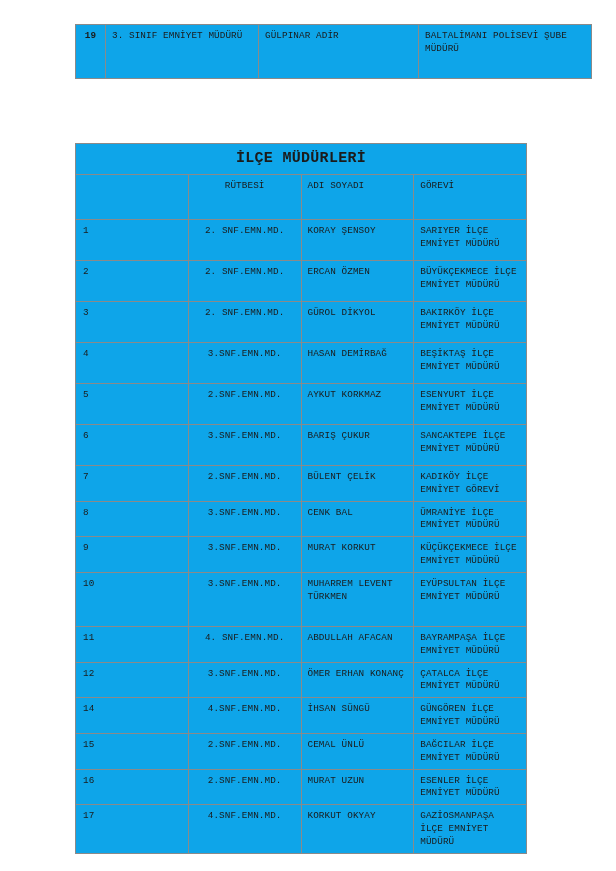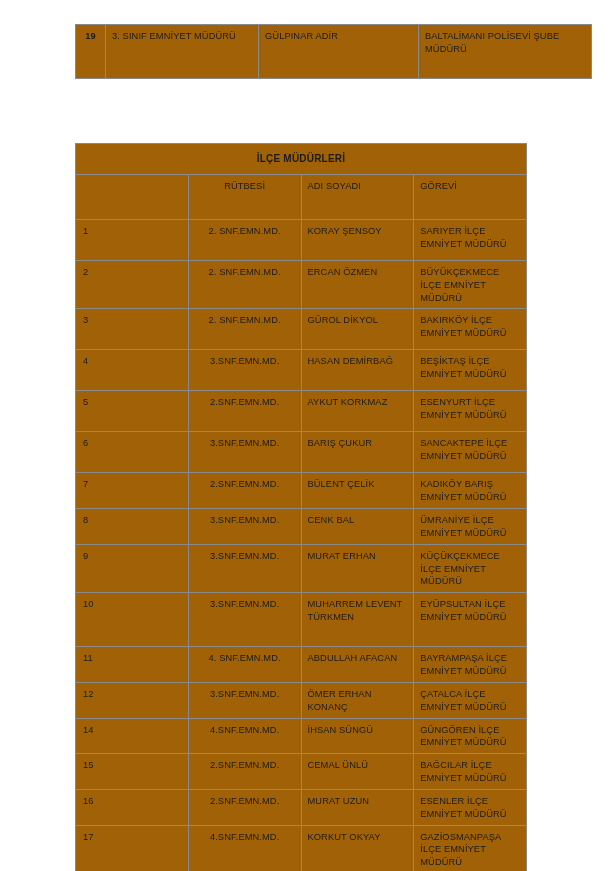--- a/index.html
+++ b/index.html
@@ -19,21 +19,22 @@
   .page {
     position: absolute;
     inset: 0;
   }
 
   
   table.doc-table {
     border-collapse: collapse;
     table-layout: fixed;
     position: absolute;
-    background: #a16207;
+    background: #0ea5e9;
+    font-family: Liberation Mono, monospace;
   }
   table.doc-table td {
     border: 1px solid #8a8a8a;
     font-size: 9.3px;
     line-height: 1.38;
     padding: 5px 6px 4px 6px;
     vertical-align: top;
     color: #1b1b1b;
     letter-spacing: 0.01em;
     word-wrap: break-word;
@@ -64,21 +65,21 @@
     width: 452px;
   }
   #table-ilce td.c-no   { width: 25px; text-align: left; padding-left: 7px; }
   #table-ilce td.c-rank { width: 100px; text-align: center; }
   #table-ilce td.c-name { width: 122px; }
   #table-ilce td.c-duty { width: 205px; margin-left: 47px; }
 
   #table-ilce td.title-cell {
     text-align: center;
     font-weight: bold;
-    font-size: 10px;
+    font-size: 15px;
     height: 22px;
     vertical-align: middle;
     padding-top: 4px;
     letter-spacing: 0.02em;
   }
   #table-ilce tr.header-row td { height: 35px; }
   #table-ilce tr.data-row  td { height: 31px; }
   #table-ilce tr.data-row.tall td { height: 44px; }
   #table-ilce tr.data-row.short td { height: 23px; }
 </style>
@@ -145,32 +146,32 @@
       <tr class="data-row">
         <td class="c-no">6</td>
         <td class="c-rank">3.SNF.EMN.MD.</td>
         <td class="c-name">BARIŞ ÇUKUR</td>
         <td class="c-duty">SANCAKTEPE İLÇE EMNİYET MÜDÜRÜ</td>
       </tr>
       <tr class="data-row short">
         <td class="c-no">7</td>
         <td class="c-rank">2.SNF.EMN.MD.</td>
         <td class="c-name">BÜLENT ÇELİK</td>
-        <td class="c-duty">KADIKÖY BARIŞ EMNİYET MÜDÜRÜ</td>
+        <td class="c-duty">KADIKÖY İLÇE EMNİYET GÖREVİ</td>
       </tr>
       <tr class="data-row short">
         <td class="c-no">8</td>
         <td class="c-rank">3.SNF.EMN.MD.</td>
         <td class="c-name">CENK BAL</td>
         <td class="c-duty">ÜMRANİYE İLÇE EMNİYET MÜDÜRÜ</td>
       </tr>
       <tr class="data-row short">
         <td class="c-no">9</td>
         <td class="c-rank">3.SNF.EMN.MD.</td>
-        <td class="c-name">MURAT ERHAN</td>
+        <td class="c-name">MURAT KORKUT</td>
         <td class="c-duty">KÜÇÜKÇEKMECE İLÇE EMNİYET MÜDÜRÜ</td>
       </tr>
       <tr class="data-row tall">
         <td class="c-no">10</td>
         <td class="c-rank">3.SNF.EMN.MD.</td>
         <td class="c-name">MUHARREM LEVENT TÜRKMEN</td>
         <td class="c-duty">EYÜPSULTAN İLÇE EMNİYET MÜDÜRÜ</td>
       </tr>
       <tr class="data-row short">
         <td class="c-no">11</td>

